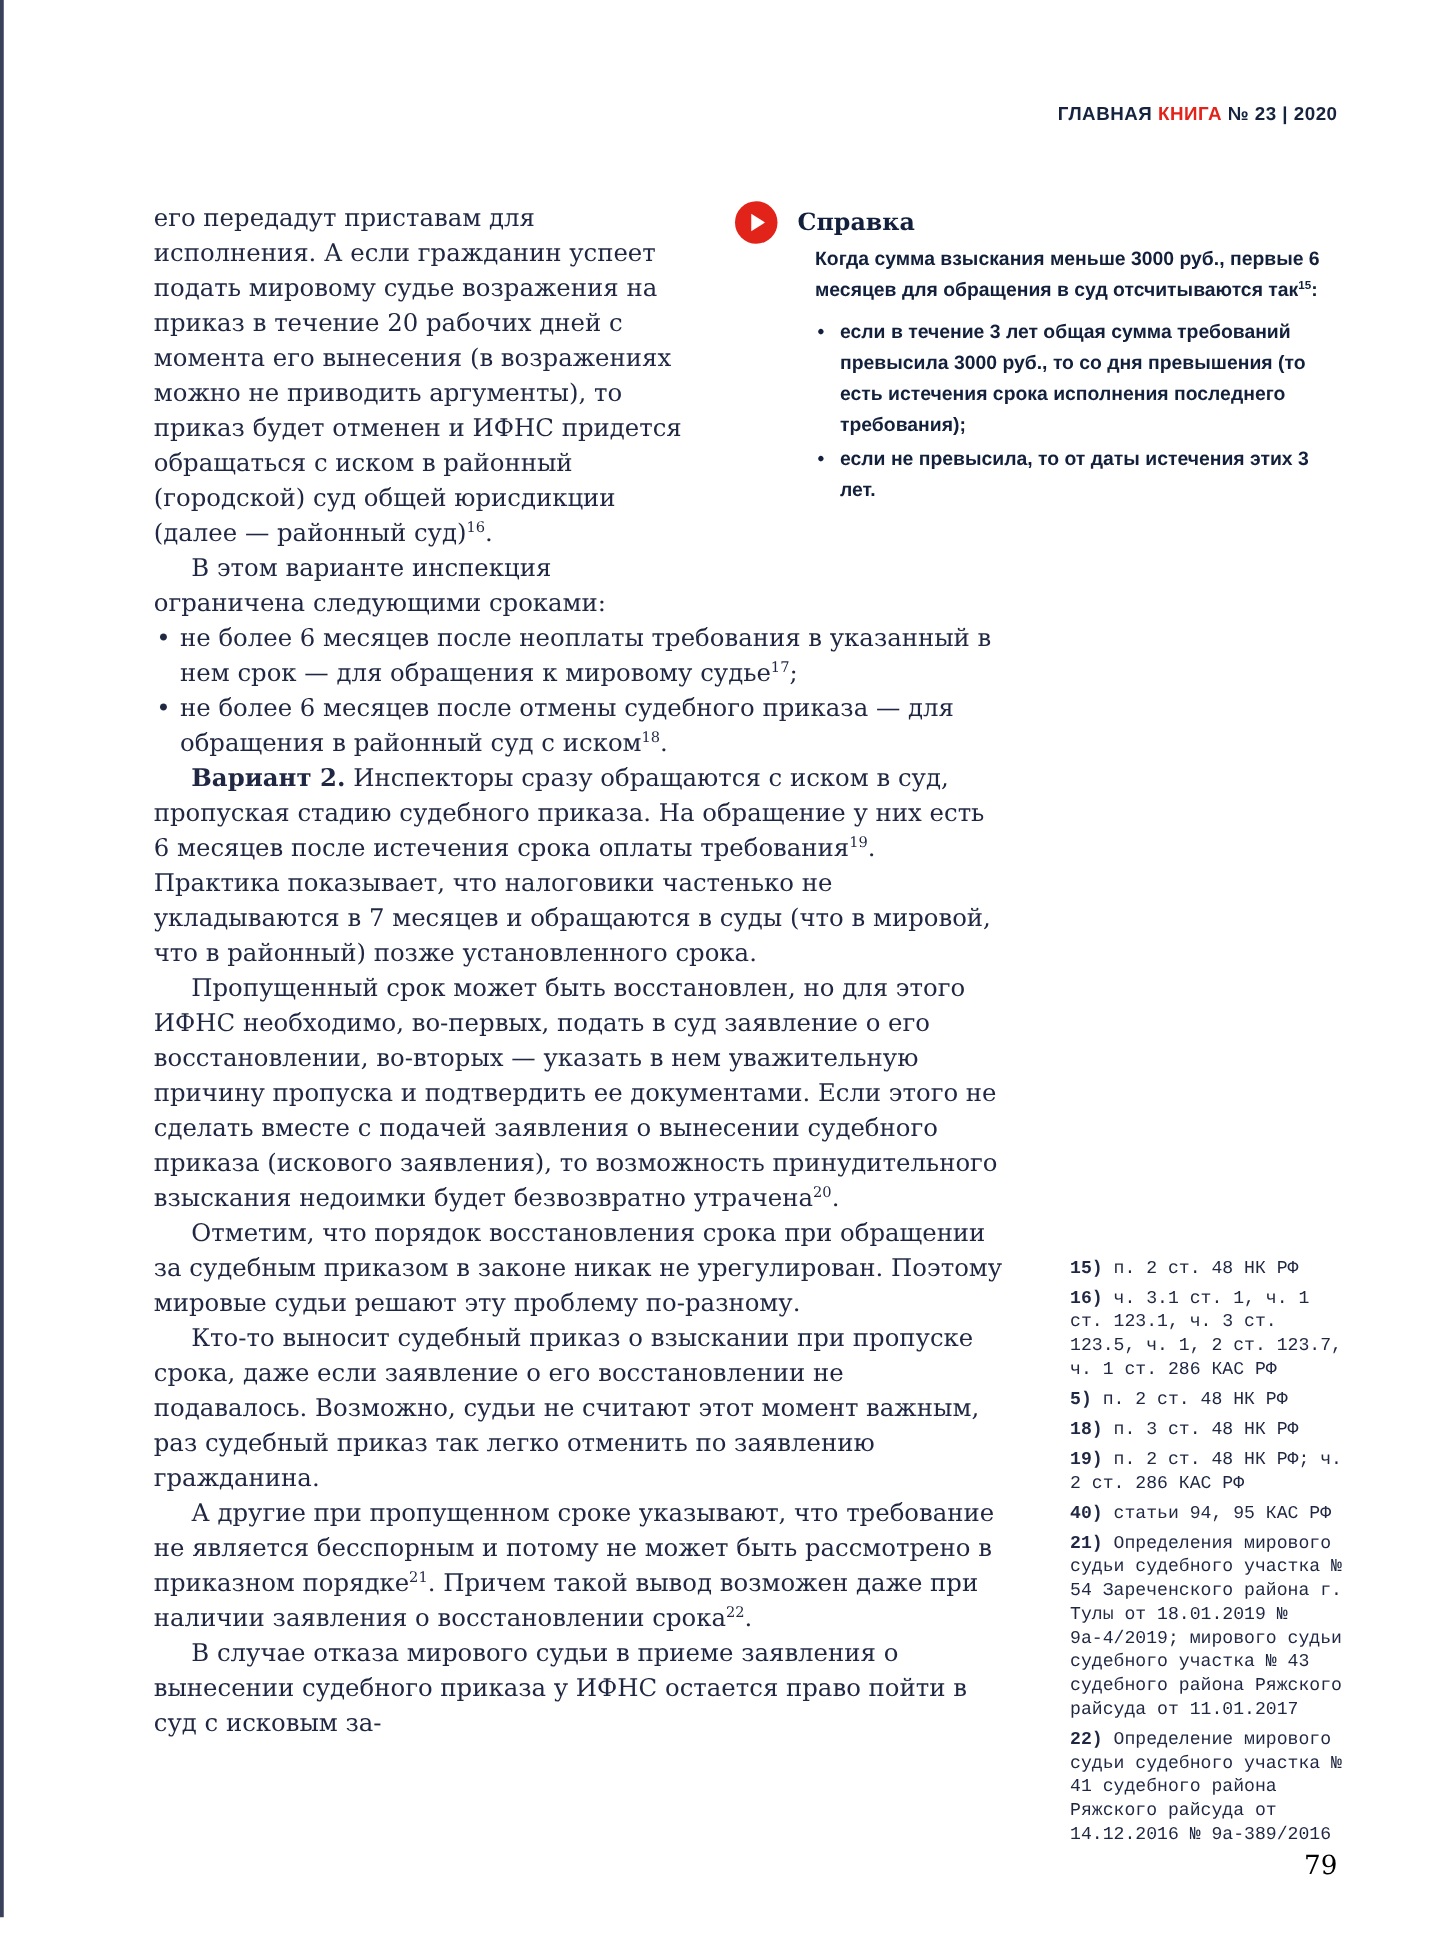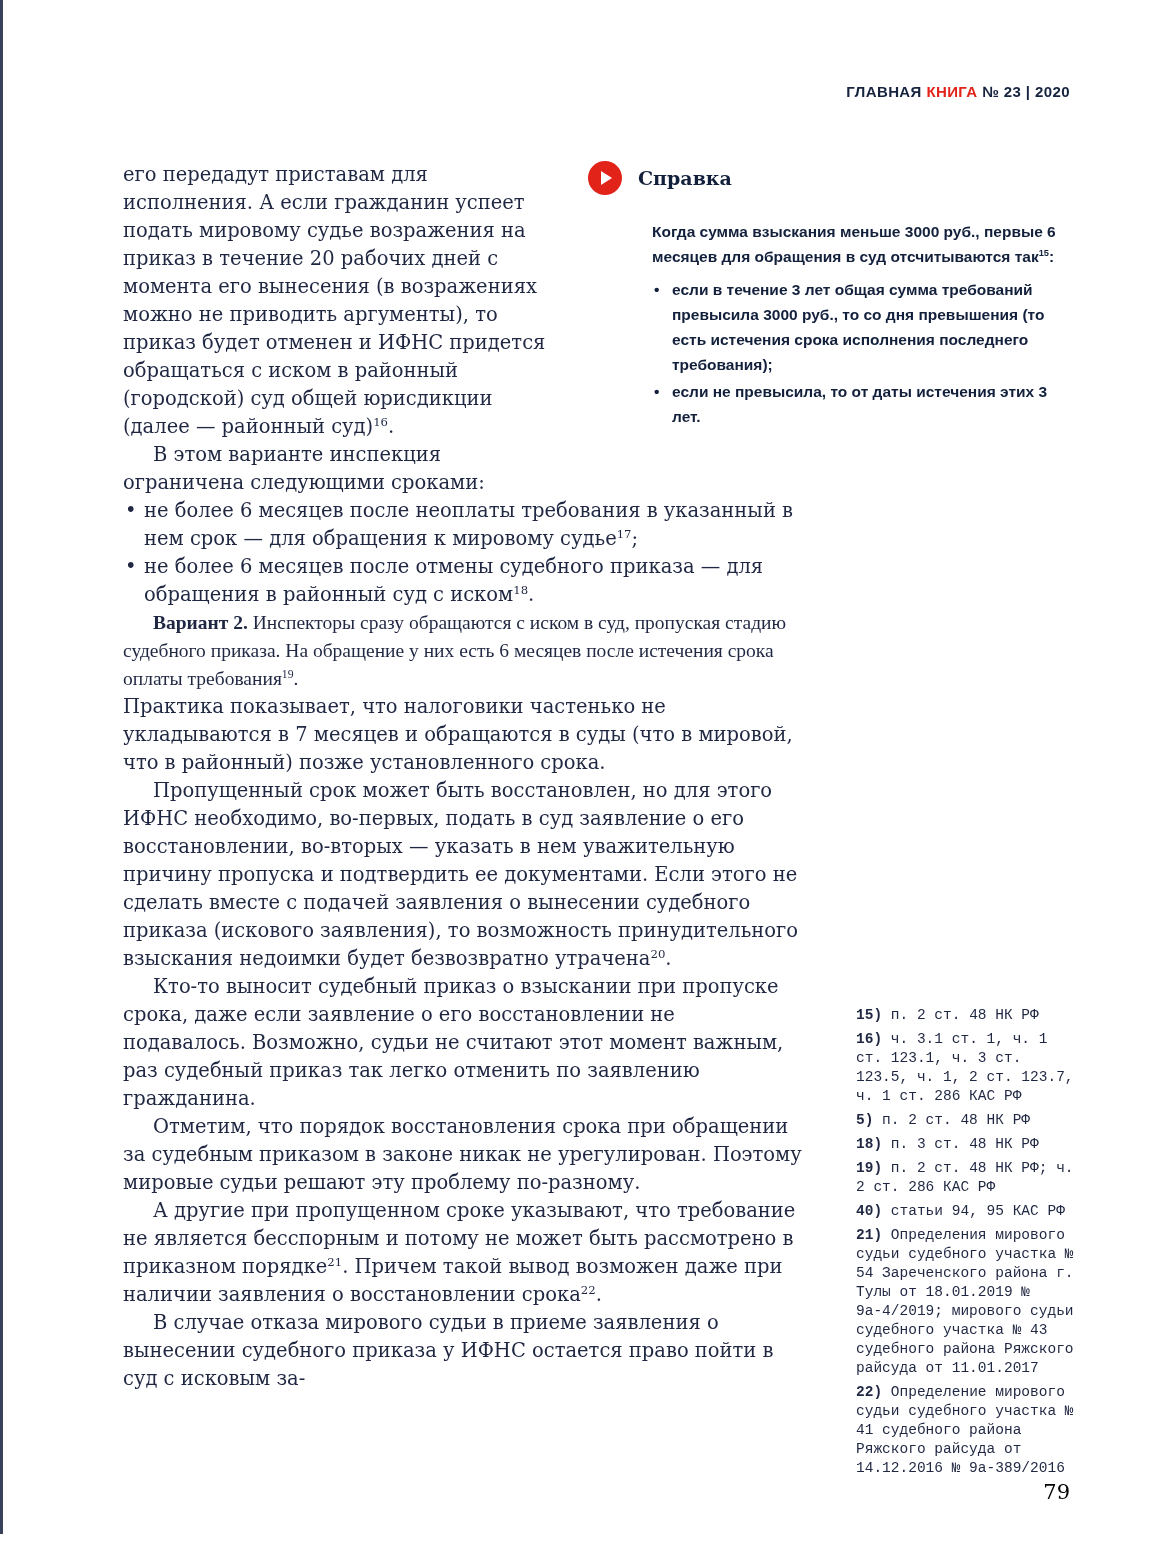--- a/index.html
+++ b/index.html
@@ -13,21 +13,21 @@
     position:absolute; top:83px; right:93px;
     font-family:"Liberation Sans", sans-serif; font-weight:700;
     font-size:15px; letter-spacing:0.4px; color:#16233f; white-space:nowrap;
   }
   .brand-red { color:#e2231a; }
 
   .content { position:absolute; left:123px; top:161px; width:947px; }
 
   
   .spravka { position:absolute; top:0; right:0; width:482px; color:#13203c; }
-  .spravka-head { display:flex; align-items:center; margin-bottom:24px; }
+  .spravka-head { display:flex; align-items:center; margin-bottom:0; }
   .play-icon {
     width:34px; height:34px; border-radius:50%; background:#e2231a;
     display:inline-flex; align-items:center; justify-content:center; flex:0 0 34px;
   }
   .tri {
     display:block; width:0; height:0; border-style:solid;
     border-width:7px 0 7px 11px; border-color:transparent transparent transparent #ffffff;
     margin-left:3px;
   }
   .spravka-title { margin-left:16px; font-weight:700; font-size:19px; }
@@ -41,21 +41,21 @@
   .spravka-list li::before { content:"\2022"; position:absolute; left:2px; }
 
   
   .main { width:680px; font-size:19.5px; line-height:28px; }
   .main p { margin:0; }
   .p-narrow { width:424px; }
   .indent { text-indent:30px; }
   .bullets { list-style:none; margin:0; padding:0; }
   .bullets li { position:relative; padding-left:21px; }
   .bullets li::before { content:"\2022"; position:absolute; left:2px; }
-  .variant { margin-top:26px;font-family:Liberation Serif, serif; }
+  .variant { margin-top:26px; }
   .b { font-weight:700; }
   .section-heading {
     margin:40px 0 17px; font-size:24.5px; line-height:31px;
     font-weight:700; color:#1c3c6a; width:680px;
   }
   sup { font-size:60%; vertical-align:super; line-height:0; }
 
   
   .footnotes {
     position:absolute; left:856px; top:1006px; width:222px;
@@ -106,23 +106,23 @@
         <li><span>не более 6 месяцев после отмены судебного приказа — для обращения в районный суд с иском</span><sup>18</sup><span>.</span></li>
       </ul>
 
       <p class="variant indent"><span class="b">Вариант 2.</span><span> Инспекторы сразу обращаются с иском в суд, пропуская стадию судебного приказа. На обращение у них есть 6 месяцев после истечения срока оплаты требования</span><sup>19</sup><span>.</span></p>
 
 
       <p>Практика показывает, что налоговики частенько не укладываются в 7 месяцев и обращаются в суды (что в мировой, что в районный) позже установленного срока.</p>
 
       <p class="indent"><span>Пропущенный срок может быть восстановлен, но для этого ИФНС необходимо, во-первых, подать в суд заявление о его восстановлении, во-вторых — указать в нем уважительную причину пропуска и подтвердить ее документами. Если этого не сделать вместе с подачей заявления о вынесении судебного приказа (искового заявления), то возможность принудительного взыскания недоимки будет безвозвратно утрачена</span><sup>20</sup><span>.</span></p>
 
+      <p class="indent">Отметим, что порядок восстановления срока при обращении за судебным приказом в законе никак не урегулирован. Поэтому мировые судьи решают эту проблему по-разному.</p>
+
       <p class="indent">Кто-то выносит судебный приказ о взыскании при пропуске срока, даже если заявление о его восстановлении не подавалось. Возможно, судьи не считают этот момент важным, раз судебный приказ так легко отменить по заявлению гражданина.</p>
-
-      <p class="indent">Отметим, что порядок восстановления срока при обращении за судебным приказом в законе никак не урегулирован. Поэтому мировые судьи решают эту проблему по-разному.</p>
 
       <p class="indent"><span>А другие при пропущенном сроке указывают, что требование не является бесспорным и потому не может быть рассмотрено в приказном порядке</span><sup>21</sup><span>. Причем такой вывод возможен даже при наличии заявления о восстановлении срока</span><sup>22</sup><span>.</span></p>
 
       <p class="indent">В случае отказа мирового судьи в приеме заявления о вынесении судебного приказа у ИФНС остается право пойти в суд с исковым за-</p>
     </div>
   </div>
 
   <div class="footnotes">
     <div class="footnote"><span class="fn-num">15)</span> <span>п. 2 ст. 48 НК РФ</span></div>
     <div class="footnote"><span class="fn-num">16)</span> <span>ч. 3.1 ст. 1, ч. 1 ст. 123.1, ч. 3 ст. 123.5, ч. 1, 2 ст. 123.7, ч. 1 ст. 286 КАС РФ</span></div>

